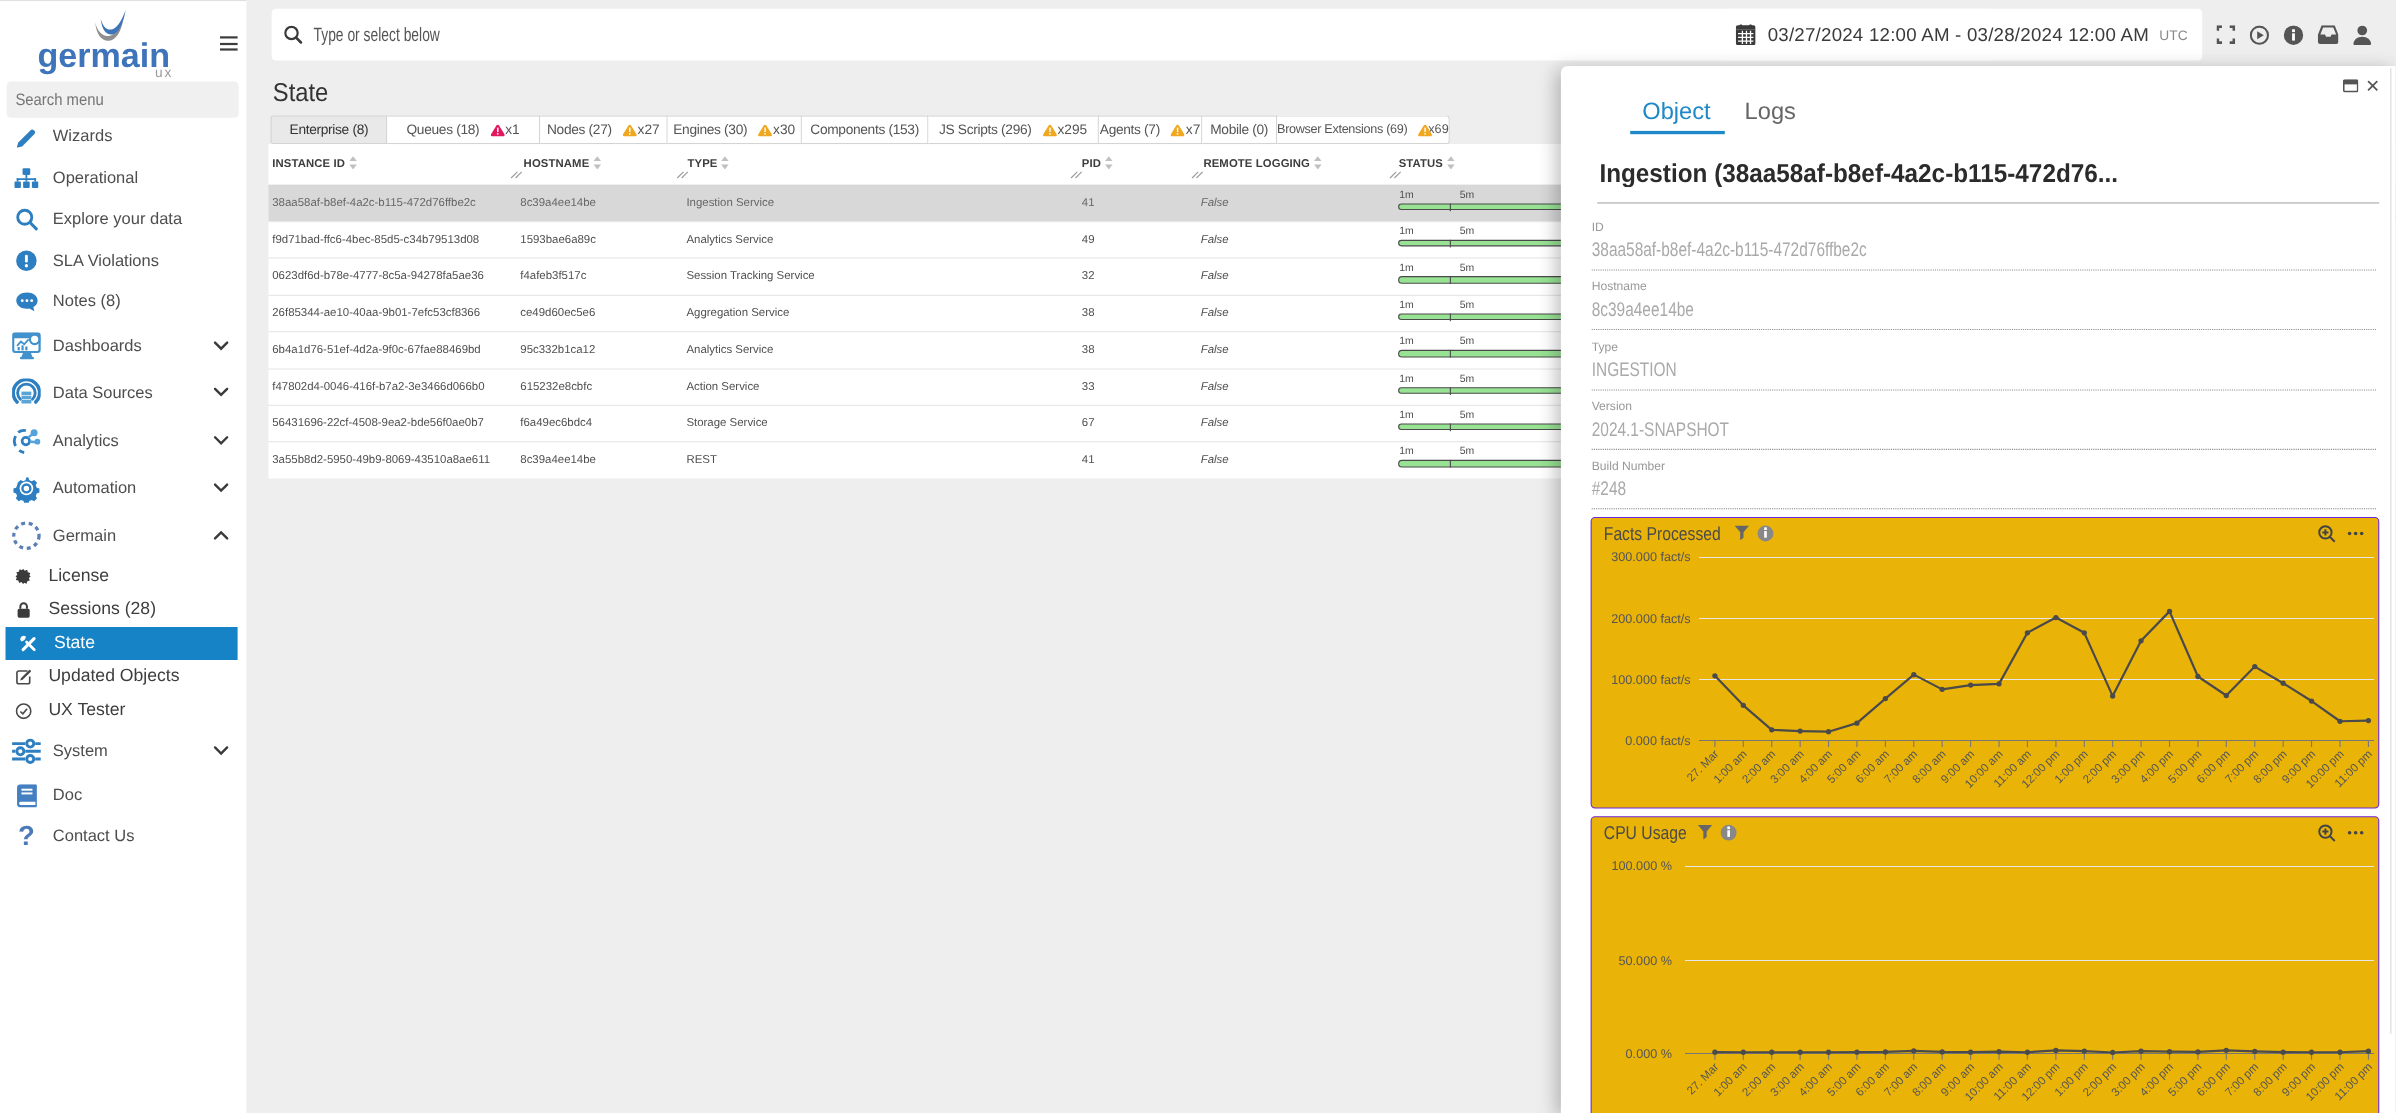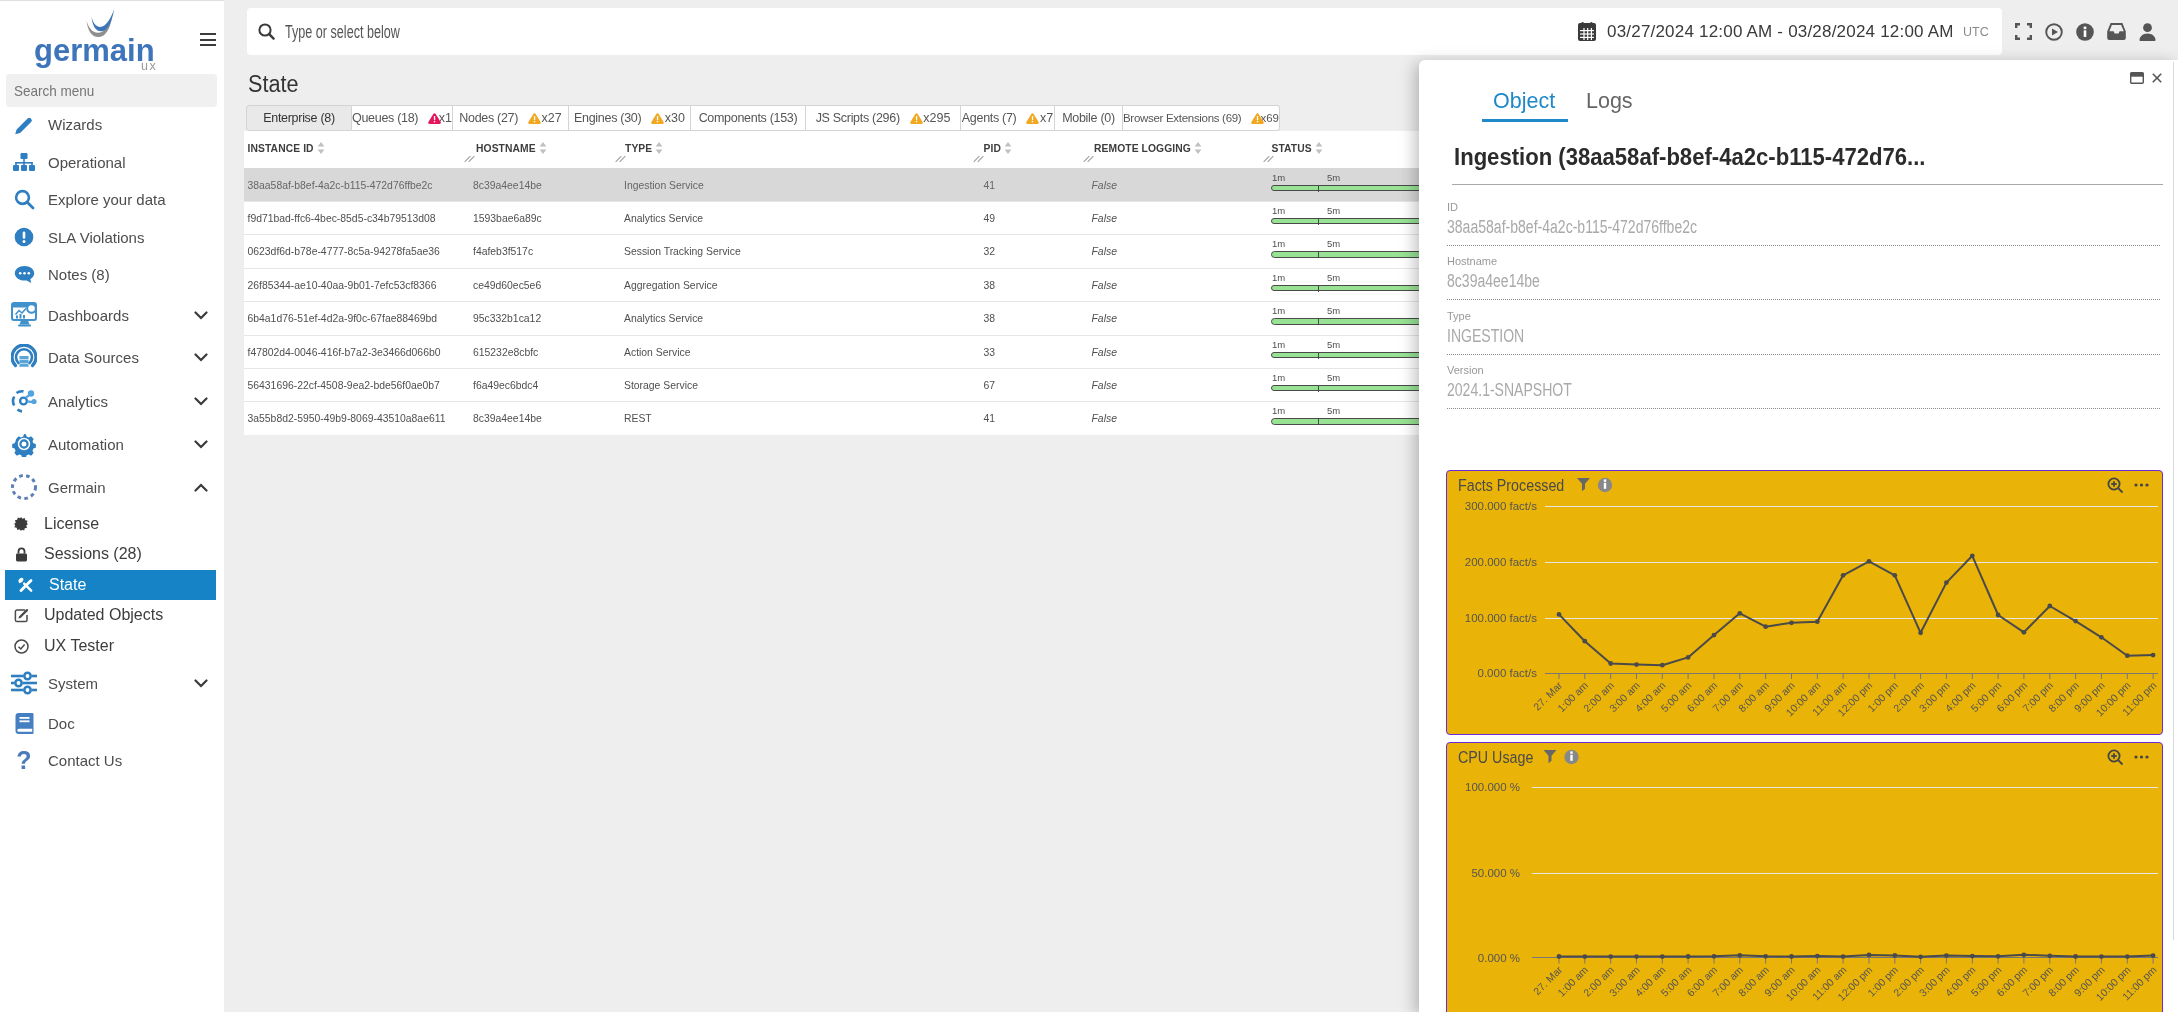--- a/index.html
+++ b/index.html
@@ -117,21 +117,21 @@
     <path d="M3.6 0h11.8l3.4 8.5V15a2 2 0 0 1-2 2H2.2a2 2 0 0 1-2-2V8.5Z M4.9 2 2.4 8.3h4.2l1 2.2h4l1-2.2h4.2L14.1 2Z" fill="#555" fill-rule="evenodd"></path>
   </svg>
 <svg class="topic" style="left:2139px" width="17" height="18" viewBox="0 0 17 18">
     <circle cx="8.5" cy="4.7" r="4.4" fill="#555"></circle>
     <path d="M8.5 10.4c-4.5 0-8 2.9-8 6.6 0 .6.4 1 1 1h14c.6 0 1-.4 1-1 0-3.7-3.5-6.6-8-6.6Z" fill="#555"></path>
   </svg>
 
 <div id="heading">State</div>
 <div id="tabs">
   <div class="tab" style="width:106px">Enterprise (8)</div>
-  <div class="tab" style="width:101px">Queues (18)<span class="wtri">
+  <div class="tab" style="width:139px">Queues (18)<span class="wtri">
         <svg width="13" height="11" viewBox="0 0 13 11">
           <path d="M6.5 0.3a1.4 1.4 0 0 1 1.2.7l4.9 8a1.3 1.3 0 0 1-1.2 2H1.6a1.3 1.3 0 0 1-1.2-2l4.9-8a1.4 1.4 0 0 1 1.2-.7Z" fill="#e4175e"></path>
           <rect x="5.9" y="3" width="1.3" height="4" fill="#fff"></rect>
           <circle cx="6.5" cy="8.6" r=".8" fill="#fff"></circle>
         </svg>
       </span><b>x1</b></div>
   <div class="tab" style="width:116px">Nodes (27)<span class="wtri">
         <svg width="13" height="11" viewBox="0 0 13 11">
           <path d="M6.5 0.3a1.4 1.4 0 0 1 1.2.7l4.9 8a1.3 1.3 0 0 1-1.2 2H1.6a1.3 1.3 0 0 1-1.2-2l4.9-8a1.4 1.4 0 0 1 1.2-.7Z" fill="#f0a821"></path>
           <rect x="5.9" y="3" width="1.3" height="4" fill="#fff"></rect>
@@ -581,20 +581,24 @@
       <div class="flab">Hostname</div>
       <div class="fval">8c39a4ee14be</div>
     </div>
 <div class="fld" style="top:247.6px">
       <div class="flab">Type</div>
       <div class="fval">INGESTION</div>
     </div>
 <div class="fld" style="top:301.9px">
       <div class="flab">Version</div>
       <div class="fval">2024.1-SNAPSHOT</div>
+    </div>
+<div class="fld" style="top:356.2px">
+      <div class="flab">Build Number</div>
+      <div class="fval">#248</div>
     </div>
   <div class="card" style="left:27px;top:410px;width:717px;height:265px">
 <svg width="717" height="265" viewBox="0 0 717 265">
 <text transform="translate(12,21) scale(0.84 1)" font-size="17" fill="#4a4a4a">Facts Processed</text>
 <path d="M131 8 h13 l-5 5.8 v5 l-3 2.4 v-7.4 Z" fill="#666"></path>
 <circle cx="159" cy="15" r="7.2" fill="#888"></circle>
         <rect x="157.8" y="12.8" width="2.4" height="6" fill="#fff"></rect>
         <rect x="157.8" y="9.4" width="2.4" height="2.4" fill="#fff"></rect>
 <g stroke="#444" stroke-width="1.8" fill="none">
           <circle cx="668" cy="14" r="5.6"></circle>

